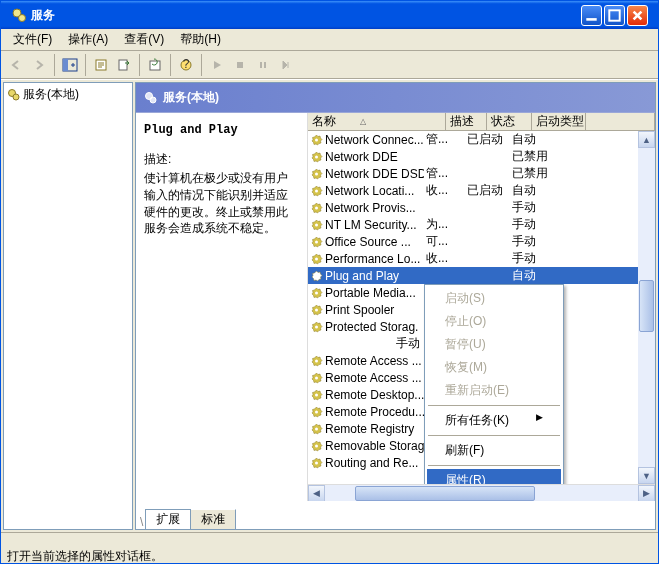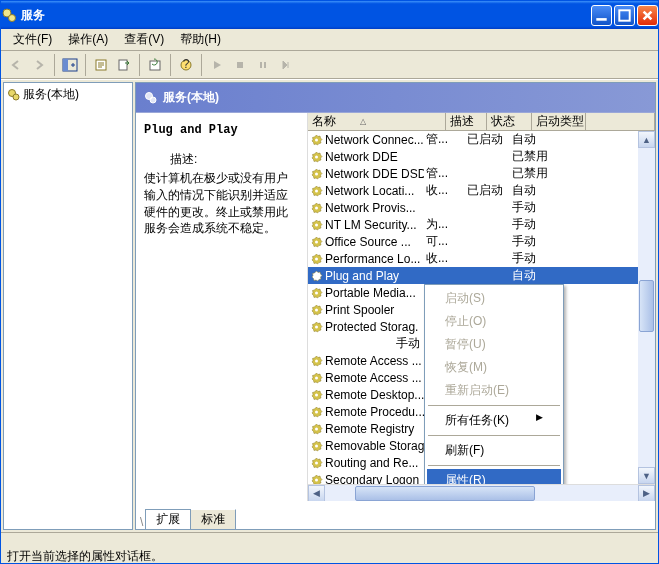--- a/index.html
+++ b/index.html
@@ -1,20 +1,20 @@
 <!DOCTYPE html>
 <html><head>
 <meta charset="utf-8">
 <style>
 * { box-sizing: border-box; margin: 0; padding: 0; font-family: "SimSun", "宋体", sans-serif; font-size: 12px; }
 body { background: #ece9d8; width: 659px; height: 564px; overflow: hidden; }
 
 .window { width: 659px; height: 564px; background: #ece9d8; border: 1px solid #0054e3; display: flex; flex-direction: column; }
 
-.titlebar { height: 28px; background: linear-gradient(to bottom, #3b90f9 0%, #0054e3 10%, #0054e3 90%, #003ec6 100%); display: flex; align-items: center; padding: 0 0; color: white; font-weight: bold; }
+.titlebar { height: 28px; background: linear-gradient(to bottom, #3b90f9 0%, #0054e3 10%, #0054e3 90%, #003ec6 100%); display: flex; align-items: center; padding: 0 10px; color: white; font-weight: bold; }
 .titlebar .icon { width: 16px; height: 16px; margin-right: 4px; display: flex; align-items: center; justify-content: center; }
 .title-text { flex: 1; }
 .win-controls { display: flex; gap: 2px; }
 .win-btn { width: 21px; height: 21px; border: 1px solid white; border-radius: 3px; display: flex; align-items: center; justify-content: center; font-weight: bold; cursor: pointer; }
 .win-min { background: linear-gradient(to bottom, #4a8cf7, #1053c8); }
 .win-max { background: linear-gradient(to bottom, #4a8cf7, #1053c8); }
 .win-close { background: linear-gradient(to bottom, #f7874a, #e32b08); }
 .win-btn svg { width: 13px; height: 13px; }
 
 .menubar { height: 22px; background: #ece9d8; display: flex; align-items: center; padding: 0 4px; border-bottom: 1px solid #aca899; }
@@ -29,21 +29,21 @@
 .tree-pane { width: 130px; background: white; border: 1px solid #7f9db9; margin: 2px 1px 2px 2px; padding: 2px; }
 .tree-item { display: flex; align-items: center; gap: 3px; padding: 1px; }
 .tree-item .gear-mini { display: inline-flex; }
 
 .right-pane { flex: 1; margin: 2px 2px 2px 1px; display: flex; flex-direction: column; background: white; border: 1px solid #7f9db9; overflow: hidden; }
 .header-band { background: linear-gradient(to right, #6a7fce, #8899d6); color: white; padding: 6px 8px; display: flex; align-items: center; gap: 6px; font-weight: bold; border-bottom: 1px solid #9aa7d8; }
 
 .content-row { flex: 1; display: flex; overflow: hidden; }
 .detail-pane { width: 172px; padding: 10px 8px; border-right: 1px solid #ddd; }
 .detail-title { font-family: "Courier New", monospace; font-weight: bold; margin-bottom: 14px; }
-.detail-desc-label { margin-bottom: 2px; margin-left: 26px; }
+.detail-desc-label { margin-bottom: 2px; }
 .detail-desc { line-height: 1.4; }
 
 .list-pane { flex: 1; position: relative; display: flex; flex-direction: column; overflow: hidden; }
 .list-header { display: flex; background: #ece9d8; height: 18px; border-bottom: 1px solid #aca899; }
 .list-header .col { border-right: 1px solid #aca899; padding: 2px 4px; white-space: nowrap; overflow: hidden; display: flex; align-items: center; }
 .col-name { width: 138px; gap: 20px; }
 .col-desc { width: 41px; }
 .col-status { width: 45px; }
 .col-start { width: 54px; }
 
@@ -459,32 +459,20 @@
                   <svg class="gear-mini" viewBox="0 0 13 13">
                     <path class="gs" d="M6.5 1 L8 2.5 L10 2 L10.5 4 L12 5.5 L10.5 7 L11 9 L9 9.5 L7.5 11 L6 10 L4 10.5 L3.5 8.5 L2 7 L3 5.5 L2.5 3.5 L4.5 3 Z" fill="#d4c24a" stroke="#8a7a2a" stroke-width="0.5"></path>
                     <circle cx="6.5" cy="6" r="1.5" fill="#fff"></circle>
                   </svg>
                   <span>Routing and Re...</span>
                 </div>
                 <div class="cell c-desc"></div>
                 <div class="cell c-status"></div>
                 <div class="cell c-start">已禁用</div>
               </div>
-              <div class="row">
-                <div class="cell c-name">
-                  <svg class="gear-mini" viewBox="0 0 13 13">
-                    <path class="gs" d="M6.5 1 L8 2.5 L10 2 L10.5 4 L12 5.5 L10.5 7 L11 9 L9 9.5 L7.5 11 L6 10 L4 10.5 L3.5 8.5 L2 7 L3 5.5 L2.5 3.5 L4.5 3 Z" fill="#d4c24a" stroke="#8a7a2a" stroke-width="0.5"></path>
-                    <circle cx="6.5" cy="6" r="1.5" fill="#fff"></circle>
-                  </svg>
-                  <span>Secondary Logon</span>
-                </div>
-                <div class="cell c-desc">启...</div>
-                <div class="cell c-status">已启动</div>
-                <div class="cell c-start">自动</div>
-              </div>
               <div class="vscroll">
               <div class="vs-btn">▲</div>
               <div class="vs-track">
                   <div class="vs-thumb"></div>
                 </div>
               <div class="vs-btn">▼</div>
             </div>
           <div class="context-menu" style="top: 153px;">
                 <div class="cm-item disabled">启动(S)</div>
                 <div class="cm-item disabled">停止(O)</div>

